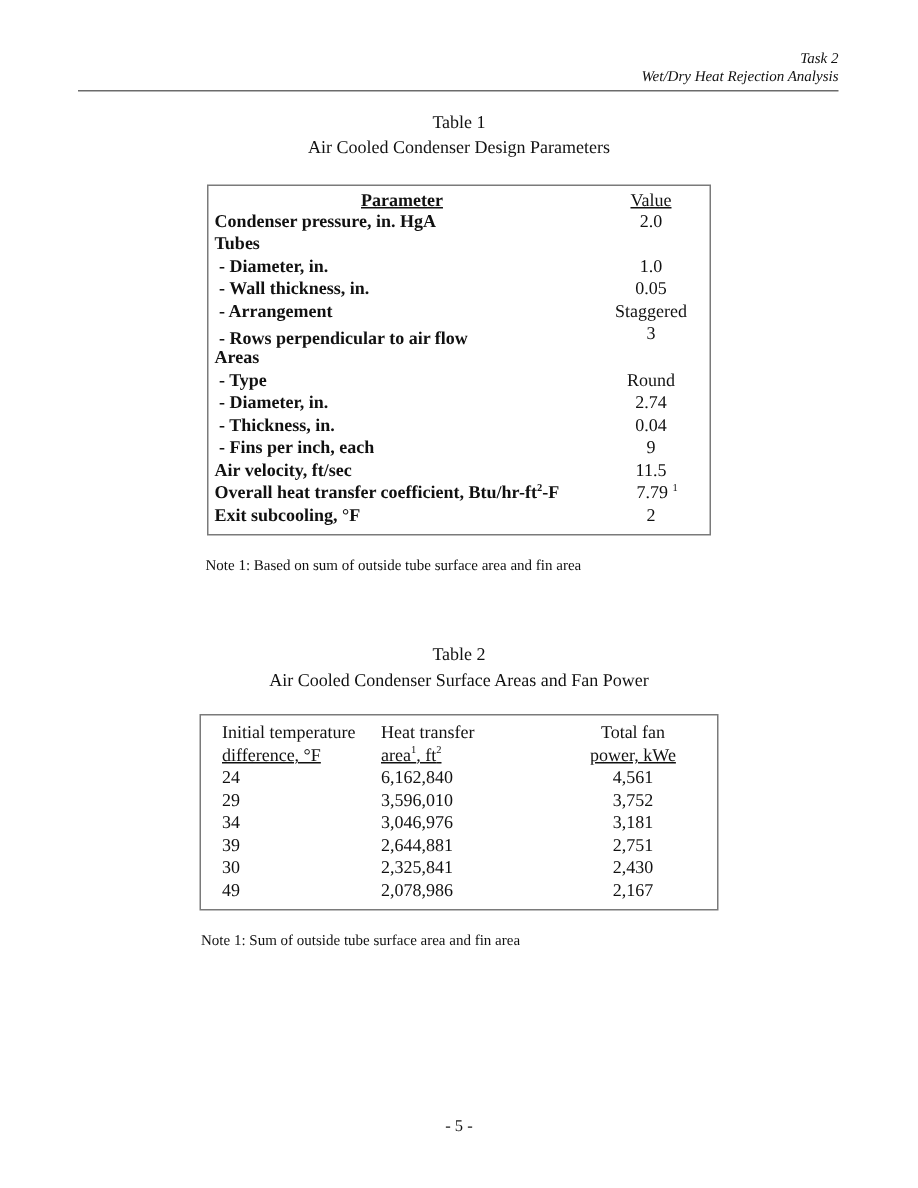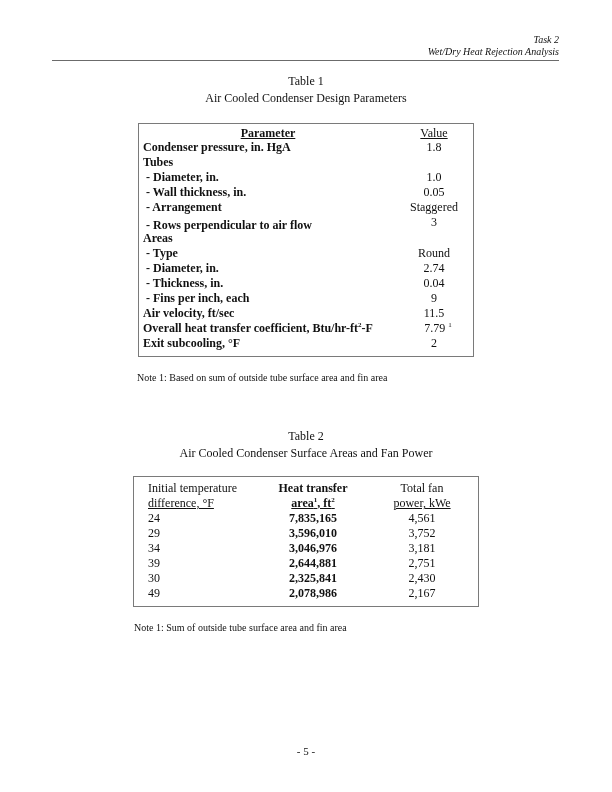--- a/index.html
+++ b/index.html
@@ -22,21 +22,21 @@
   .t1-box { left: 138px; top: 123px; width: 336px; height: 234px; }
   .t2-box { left: 133px; top: 476px; width: 346px; height: 131px; }
 
   .row { position: absolute; font-size: 12px; line-height: 14px; white-space: nowrap; }
   .t1-param { left: 143px; font-weight: bold; }
   .t1-val { left: 390px; width: 88px; text-align: center; }
   .u { text-decoration: underline; }
   sup { font-size: 7px; vertical-align: 5px; line-height: 0; }
 
   .t2-c1 { left: 148px; width: 118px; }
-  .t2-c2 { left: 254px; width: 118px; text-align: center; font-weight: bold; }
+  .t2-c2 { left: 254px; width: 118px; text-align: left; }
   .t2-c3 { left: 363px; width: 118px; text-align: center; }
 
   .note { font-size: 10px; line-height: 12px; }
   .page-num { left: 0; width: 612px; text-align: center; top: 745px; font-size: 11px; }
 </style>
 </head>
 <body>
 
 <div class="abs hdr hdr-task">Task 2</div>
 <div class="abs hdr hdr-sub">Wet/Dry Heat Rejection Analysis</div>
@@ -45,21 +45,21 @@
 <div class="abs caption" style="top:73px;">Table 1</div>
 <div class="abs caption" style="top:90px;">Air Cooled Condenser Design Parameters</div>
 
 <div class="abs box t1-box"></div>
 
 <div>
   <div class="row t1-param" style="top:126px; left:143px; width:250px; text-align:center;"><span class="u">Parameter</span></div>
   <div class="row t1-val" style="top:126px;"><span class="u">Value</span></div>
 
   <div class="row t1-param" style="top:140px;">Condenser pressure, in. HgA</div>
-  <div class="row t1-val" style="top:140px;">1.8</div>
+  <div class="row t1-val" style="top:140px;">2.0</div>
 
   <div class="row t1-param" style="top:155px;">Tubes</div>
 
   <div class="row t1-param" style="top:170px; white-space:pre;"> - Diameter, in.</div>
   <div class="row t1-val" style="top:170px;">1.0</div>
 
   <div class="row t1-param" style="top:185px; white-space:pre;"> - Wall thickness, in.</div>
   <div class="row t1-val" style="top:185px;">0.05</div>
 
   <div class="row t1-param" style="top:200px; white-space:pre;"> - Arrangement</div>
@@ -102,21 +102,21 @@
 <div>
   <div class="row t2-c1" style="top:481px;">Initial temperature</div>
   <div class="row t2-c2" style="top:481px;">Heat transfer</div>
   <div class="row t2-c3" style="top:481px;">Total fan</div>
 
   <div class="row t2-c1" style="top:496px;"><span class="u">difference, °F</span></div>
   <div class="row t2-c2" style="top:496px;"><span class="u"><span>area</span><sup>1</sup><span>, ft</span><sup>2</sup></span></div>
   <div class="row t2-c3" style="top:496px;"><span class="u">power, kWe</span></div>
 
   <div class="row t2-c1" style="top:511px;">24</div>
-  <div class="row t2-c2" style="top:511px;">7,835,165</div>
+  <div class="row t2-c2" style="top:511px;">6,162,840</div>
   <div class="row t2-c3" style="top:511px;">4,561</div>
 
   <div class="row t2-c1" style="top:526px;">29</div>
   <div class="row t2-c2" style="top:526px;">3,596,010</div>
   <div class="row t2-c3" style="top:526px;">3,752</div>
 
   <div class="row t2-c1" style="top:541px;">34</div>
   <div class="row t2-c2" style="top:541px;">3,046,976</div>
   <div class="row t2-c3" style="top:541px;">3,181</div>
 

